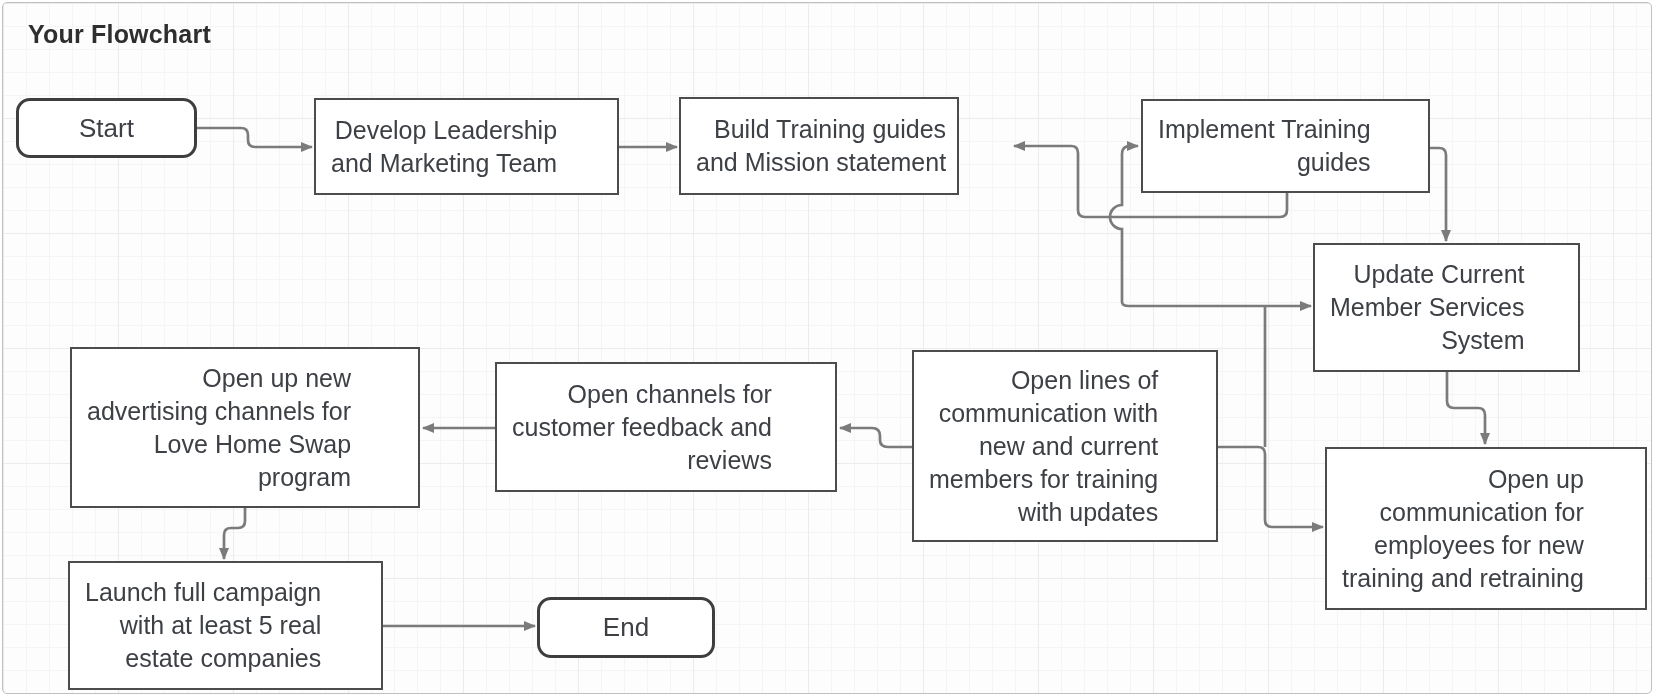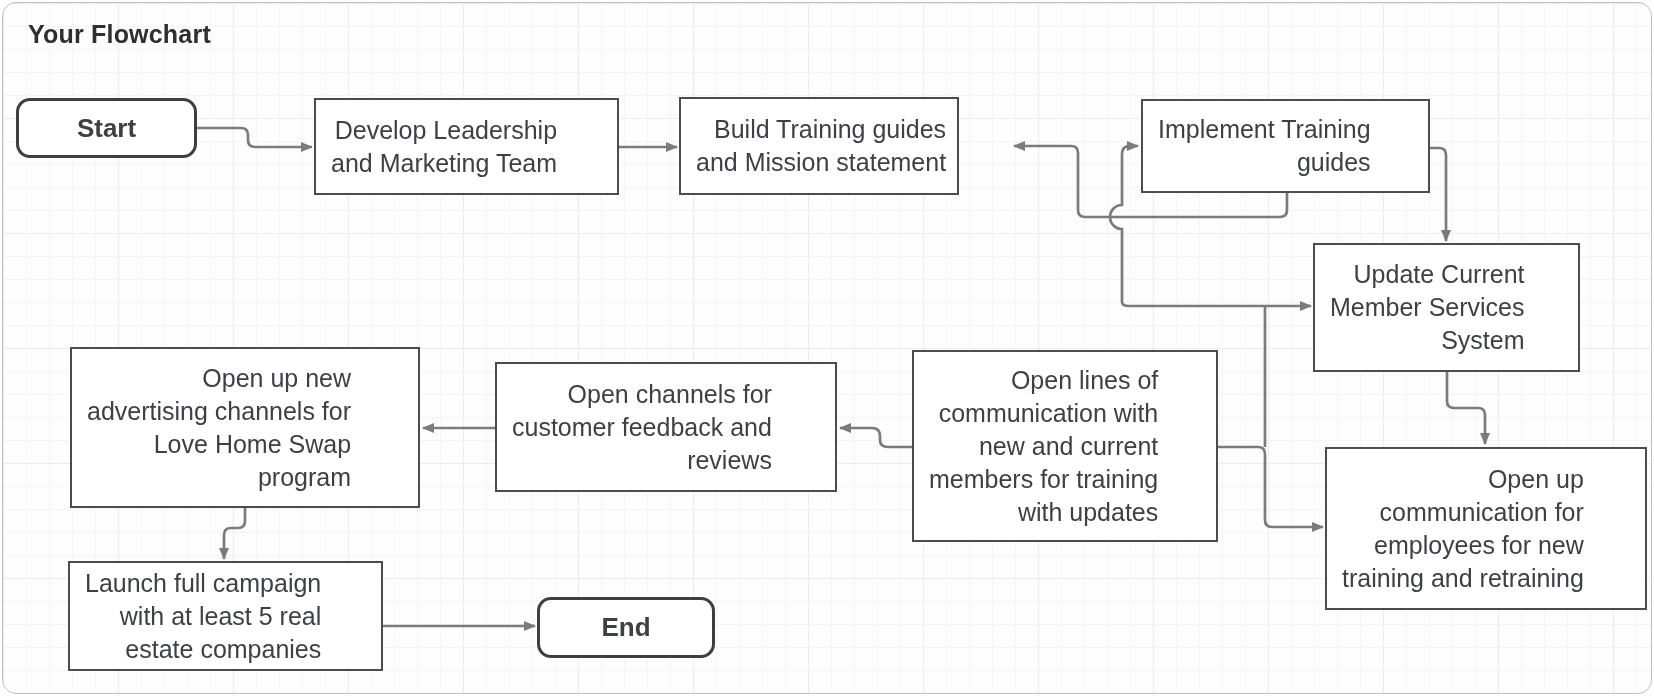--- a/index.html
+++ b/index.html
@@ -1,21 +1,21 @@
 <!DOCTYPE html>
 <html><head>
 <meta charset="utf-8">
 <style>
   html,body{margin:0;padding:0;}
   body{
     width:1654px;height:696px;position:relative;background:#ffffff;
     font-family:"Liberation Sans", sans-serif;overflow:hidden;
   }
   .frame{
-    position:absolute;inset:2px;border:1px solid #c0c0c0;border-radius:14px;overflow:hidden;
+    position:absolute;inset:2px;border:1px solid #c0c0c0;border-radius:5px;overflow:hidden;
     background-color:#fdfdfd;
     background-image:
       linear-gradient(#ececec 1px, transparent 1px),
       linear-gradient(90deg,#ececec 1px, transparent 1px),
       linear-gradient(#f5f5f5 1px, transparent 1px),
       linear-gradient(90deg,#f5f5f5 1px, transparent 1px);
     background-size:115px 115px,115px 115px,23px 23px,23px 23px;
   }
   .world{position:absolute;left:-3px;top:-3px;width:1654px;height:696px;}
   .chart-title{
@@ -24,32 +24,32 @@
   }
   .node{
     position:absolute;box-sizing:border-box;background:#ffffff;
     border:2px solid #4c4c4c;color:#3d4045;
     font-size:25px;line-height:33px;white-space:pre-line;
     display:flex;align-items:center;
     padding:2px 6px 2px 15px;text-align:right;
   }
   .terminator{
     border:3px solid #3e3e3e;border-radius:14px;
-    justify-content:center;text-align:center;font-weight:bold;font-size:26px;
+    justify-content:center;text-align:center;font-weight:normal;font-size:26px;
     padding:0;
   }
   .n-start{left:16px;top:98px;width:181px;height:60px}
   .n-develop{left:314px;top:98px;width:305px;height:97px}
   .n-build{left:679px;top:97px;width:280px;height:98px}
   .n-implement{left:1141px;top:99px;width:289px;height:94px}
   .n-update{left:1313px;top:243px;width:267px;height:129px}
   .n-open_lines{left:912px;top:350px;width:306px;height:192px}
   .n-open_channels{left:495px;top:362px;width:342px;height:130px}
   .n-open_advertising{left:70px;top:347px;width:350px;height:161px}
-  .n-launch{left:68px;top:561px;width:315px;height:110px}
+  .n-launch{left:68px;top:561px;width:315px;height:129px}
   .n-open_comm{left:1325px;top:447px;width:322px;height:163px}
   .n-end{left:537px;top:597px;width:178px;height:61px}
   svg.wires{position:absolute;left:0;top:0;width:1654px;height:696px;}
   .edge{fill:none;stroke:#7b7b7b;stroke-width:2.7px;}
 </style>
 </head>
 <body>
 
 <div class="frame">
   <div class="world">

